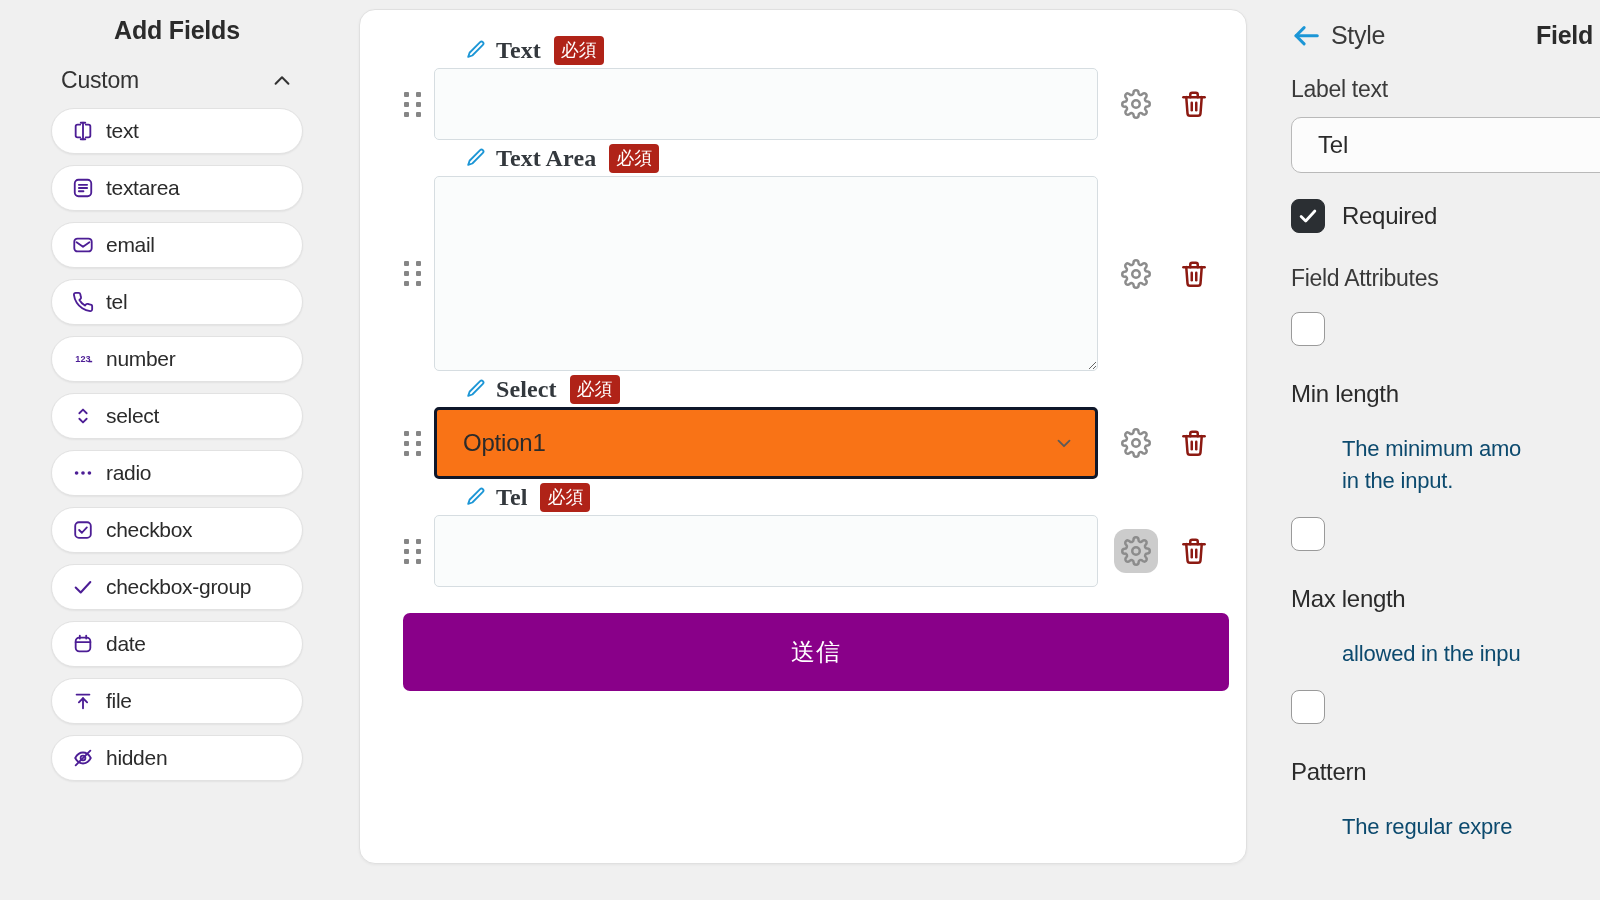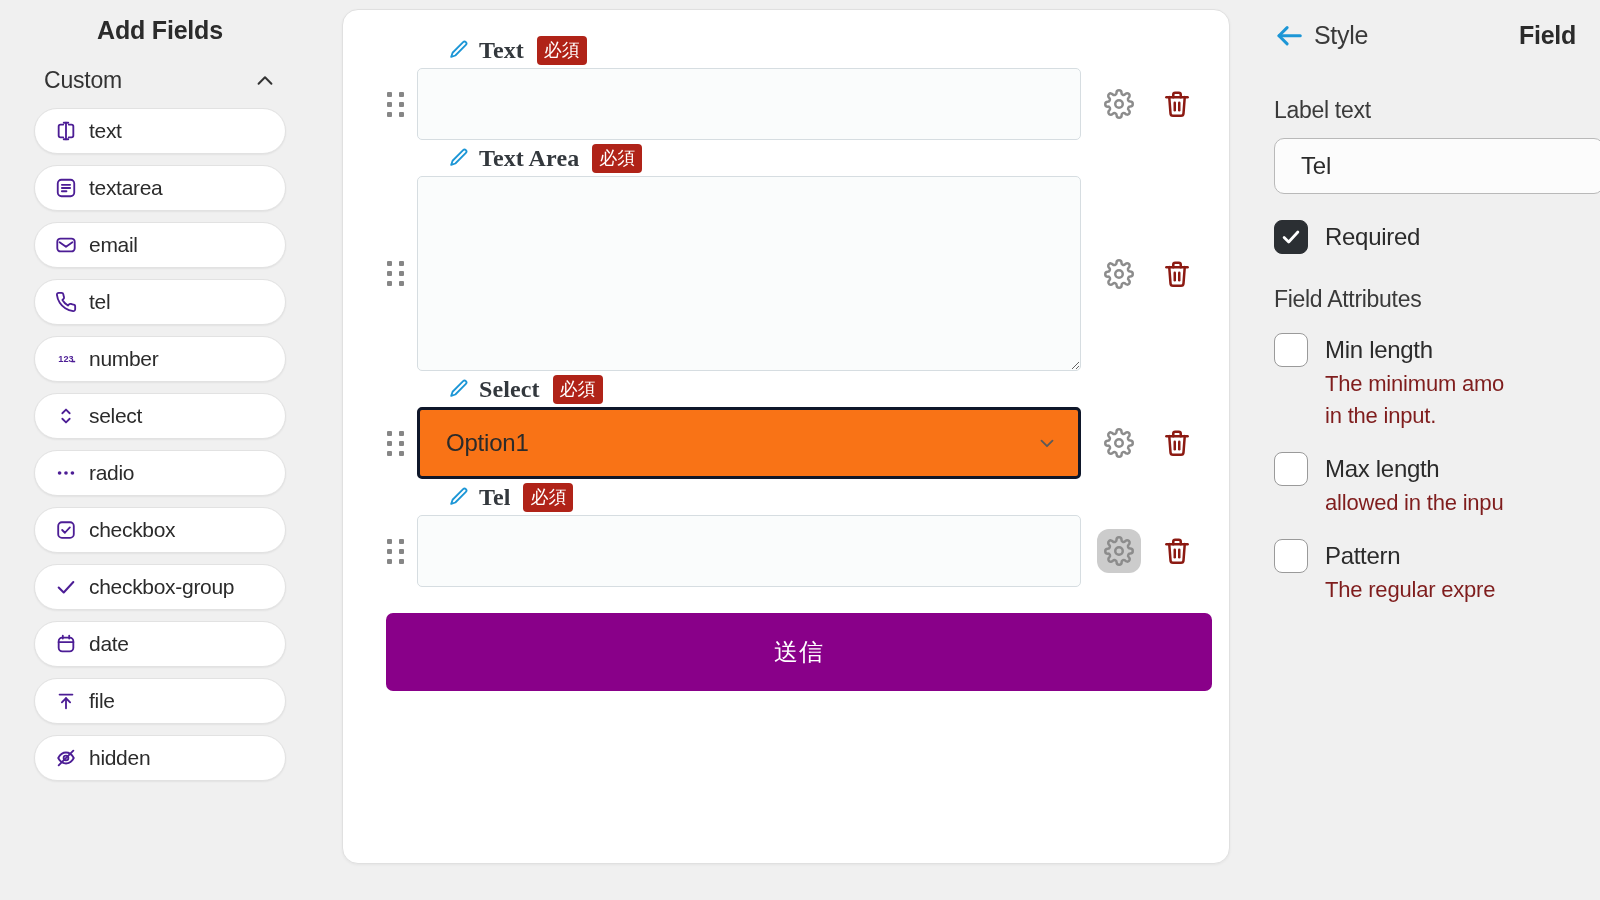--- a/index.html
+++ b/index.html
@@ -16,20 +16,21 @@
     color: #2b2b2b;
     -webkit-font-smoothing: antialiased;
   }
 
   .app {
     position: relative;
     width: 1600px;
     height: 900px;
     display: flex;
     align-items: flex-start;
+    padding-left: 17px;
   }
 
   
   .sidebar {
     width: 320px;
     height: 900px;
     flex: 0 0 320px;
     background: #f0f0f0;
     padding: 0 34px;
     overflow: hidden;
@@ -314,21 +315,21 @@
     color: #2b2b2b;
     letter-spacing: -0.3px;
     margin-left: 135px;
     cursor: pointer;
   }
 
   .insp-section-label {
     font-size: 23px;
     color: #3a3a3a;
     letter-spacing: -0.3px;
-    margin-top: 41px;
+    margin-top: 20px;
   }
 
   .insp-text-input {
     width: 330px;
     height: 56px;
     margin-top: 14px;
     background: #fcfcfc;
     border: 1px solid #b9b9b9;
     border-radius: 10px;
     font-family: "Liberation Sans", sans-serif;
@@ -370,28 +371,28 @@
   .insp-group-title {
     font-size: 23px;
     color: #3a3a3a;
     letter-spacing: -0.3px;
     margin-top: 32px;
   }
 
   .attr-item { margin-top: 20px; }
   .attr-row {
     display: flex;
-    align-items: center;
-    gap: 17px;
+    gap: 34px;
+    flex-direction: column;
   }
   .attr-desc {
     font-size: 22px;
-    color: #7f1d1d;
+    color: #0c4a6e;
     line-height: 1.45;
-    margin-top: 1px;
+    margin-top: 25px;
     padding-left: 51px;
     white-space: nowrap;
     letter-spacing: -0.2px;
   }
 </style>
 </head>
 <body>
 
 <div class="app">
 

